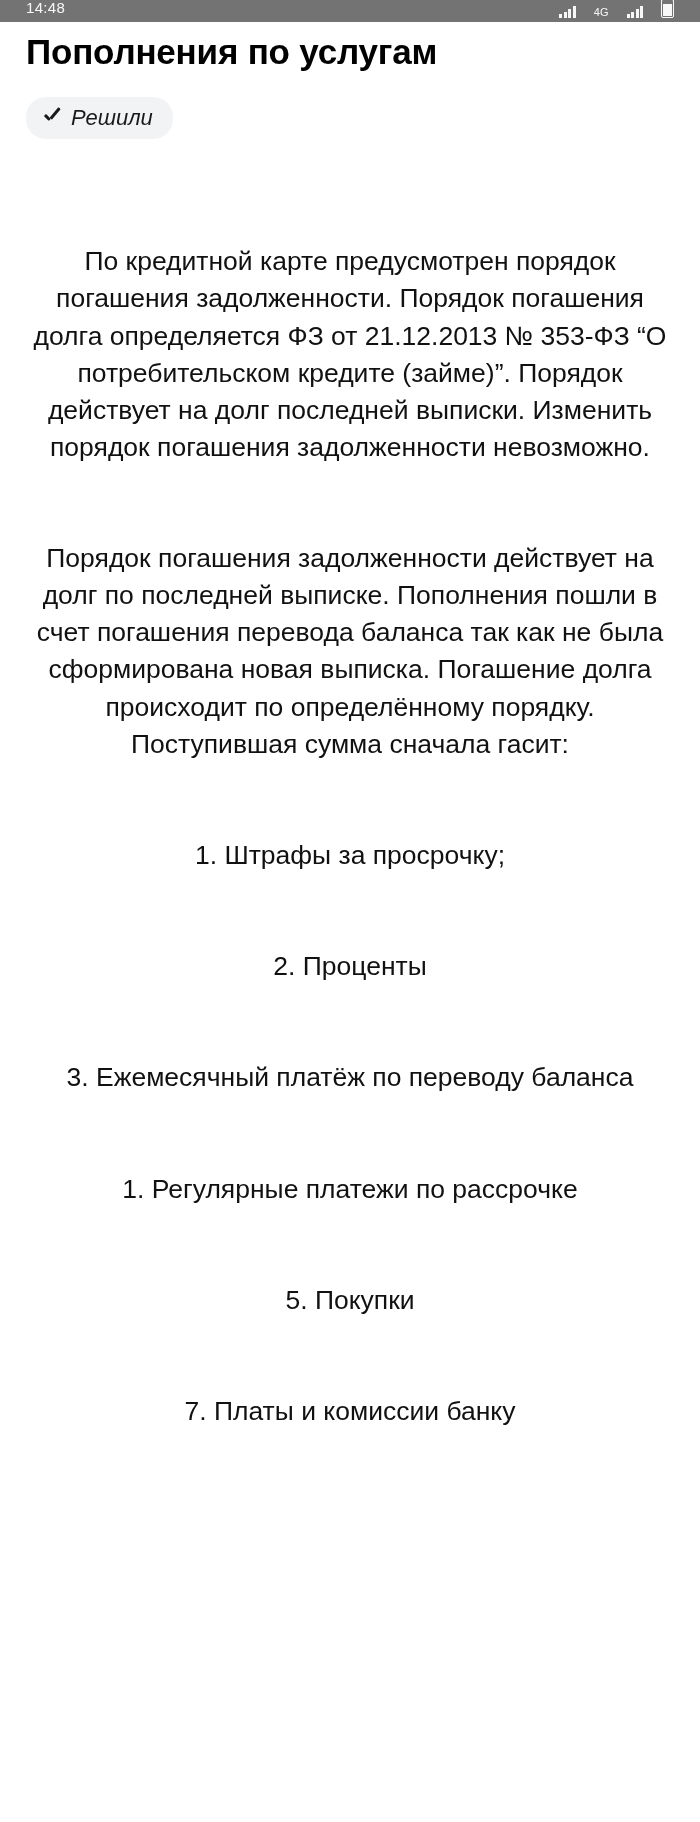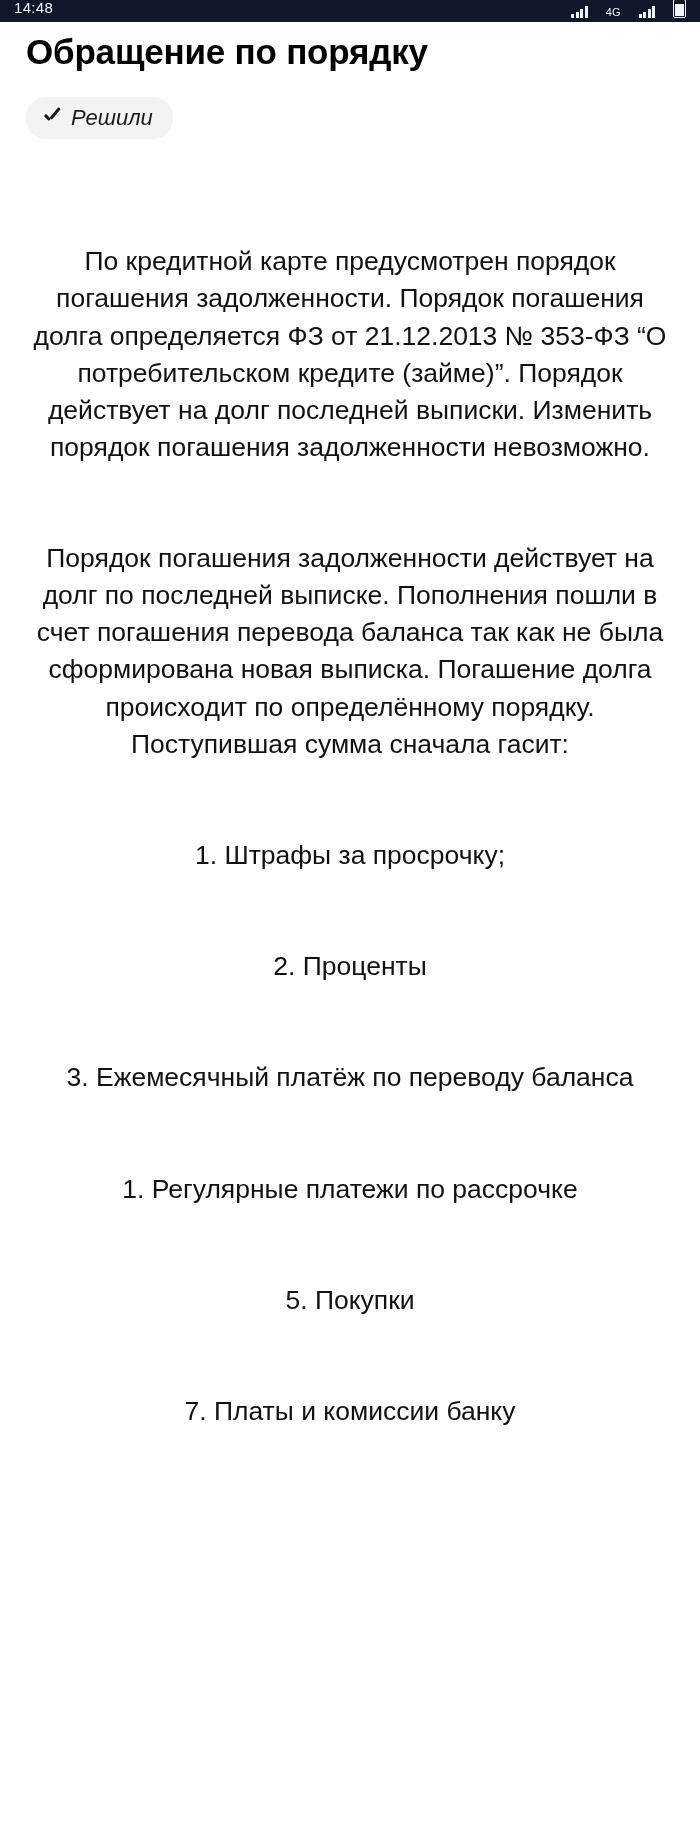--- a/index.html
+++ b/index.html
@@ -13,25 +13,25 @@
     font-family: "Liberation Sans", sans-serif;
     color: #1a1a1a;
     overflow: hidden;
     position: relative;
   }
 
   
   .status-bar {
     position: relative;
     height: 22px;
-    background: #0f172a;
+    background: #737373;
     display: flex;
     align-items: center;
     justify-content: space-between;
-    padding: 0 14px;
+    padding: 0 26px;
     box-sizing: border-box;
     color: #ffffff;
     font-size: 15px;
     overflow: hidden;
   }
   .status-left {
     font-size: 15px;
     line-height: 1;
     opacity: 0.95;
     letter-spacing: 0.3px;
@@ -181,21 +181,21 @@
         <i></i>
         <i></i>
         <i></i>
       </span>
     <span class="battery"></span>
   </span>
 </div>
 
 <div class="content">
 
-  <h1 class="page-title">Обращение по порядку</h1>
+  <h1 class="page-title">Пополнения по услугам</h1>
 
   <div class="status-badge">
     <span class="check-icon"></span>
     <span>Решили</span>
   </div>
 
   <div class="body-text">
     <p>По кредитной карте предусмотрен порядок погашения задолженности. Порядок погашения долга определяется ФЗ от 21.12.2013 № 353-ФЗ “О потребительском кредите (займе)”. Порядок действует на долг последней выписки. Изменить порядок погашения задолженности невозможно.</p>
     <p>Порядок погашения задолженности действует на долг по последней выписке. Пополнения пошли в счет погашения перевода баланса так как не была сформирована новая выписка. Погашение долга происходит по определённому порядку. Поступившая сумма сначала гасит:</p>
     <p>1. Штрафы за просрочку;</p>

